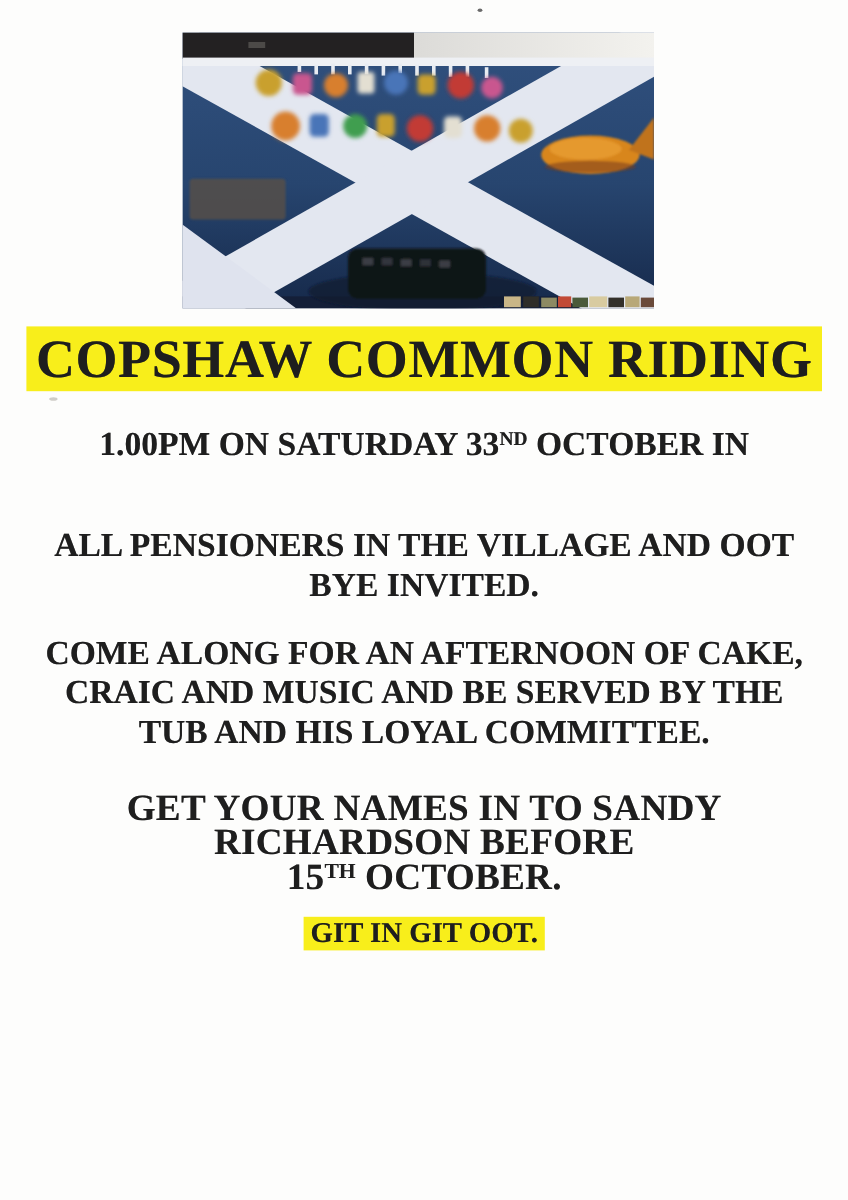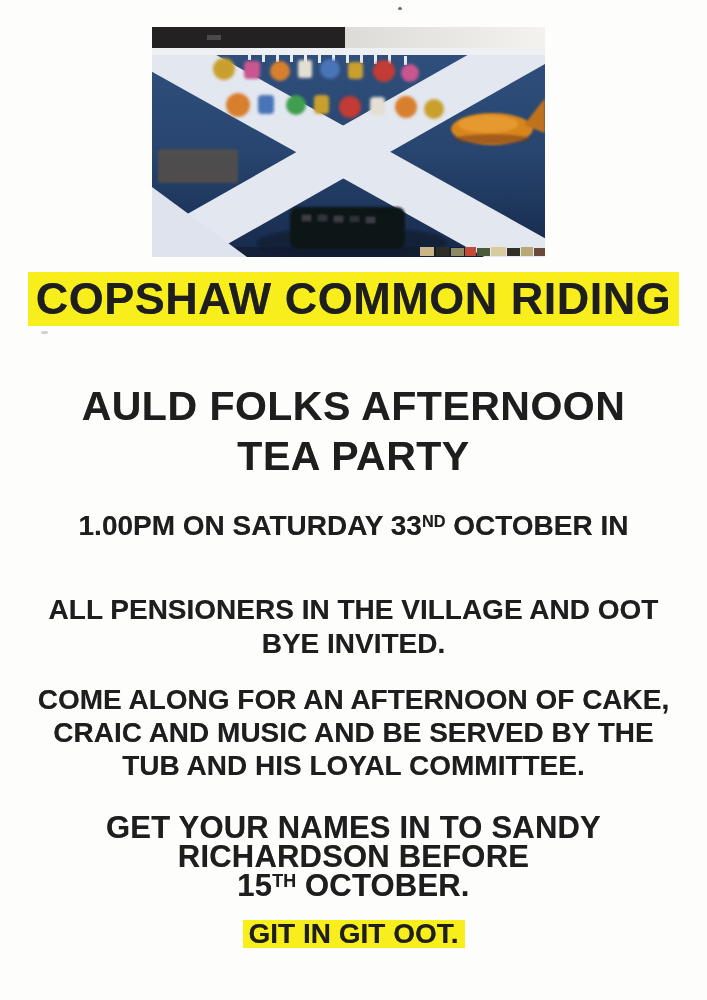--- a/index.html
+++ b/index.html
@@ -2,21 +2,21 @@
 <html style="--yellow: #f8ee1b; --red: #e5382d; --ink: #1e1e1e; --page_bg: #fdfdfc; --flag_blue: #2b4a7b; --saltire_white: #e3e7f0;"><head>
 <meta charset="utf-8">
 <style>
   html, body { margin: 0; padding: 0; }
   .page {
     position: relative;
     width: 707px;
     height: 1000px;
     background: var(--page_bg, #fdfdfc);
     overflow: hidden;
-    font-family: Liberation Sans, sans-serif;
+    font-family: Liberation Serif, serif;
     font-weight: 700;
     color: var(--ink, #1e1e1e);
     text-shadow: 0 0 0.5px rgba(40,40,40,0.55);
   }
   .photo {
     display: block;
     margin: 27px 0 0 152px;
     width: 393px;
     height: 230px;
     filter: blur(0.4px);
@@ -43,21 +43,21 @@
   .venue-row { font-size: 28px; line-height: 35px; }
   .venue-bar {
     display: inline-block;
     background: var(--red, #e5382d);
     line-height: 31px;
     padding: 0 7px;
   }
   .invite { margin-top: 46px; font-size: 28px; line-height: 34px; }
   .details { margin-top: 22px; font-size: 28px; line-height: 33px; }
   .rsvp { margin-top: 31px; font-size: 31px; line-height: 29px; letter-spacing: 0.2px; }
-  .footer-row { margin-top: 14px; font-size: 28px; line-height: 29px; }
+  .footer-row { margin-top: 14px; font-size: 24px; line-height: 29px; }
   .footer-bar {
     display: inline-block;
     background: var(--yellow, #f8ee1b);
     line-height: 28px;
     padding: 0 6px;
   }
   .speck { position: absolute; border-radius: 50%; }
   .speck-a { left: 398px; top: 7px; width: 4px; height: 3px; background: #6a6a6a; }
   .speck-b { left: 41px; top: 331px; width: 7px; height: 3px; background: #cfcdc8; }
 </style>
@@ -165,24 +165,20 @@
       <rect x="355" y="221" width="13" height="8" fill="#33302a"></rect>
       <rect x="369" y="220" width="12" height="9" fill="#b8a878"></rect>
       <rect x="382" y="221" width="11" height="8" fill="#6a4a3a"></rect>
     </g>
   </svg>
 
   <p class="row title-row">
     <span class="title-bar">COPSHAW COMMON RIDING</span>
   </p>
 
-  <h1 class="row heading">
-    <span>AULD FOLKS AFTERNOON</span><br>
-    <span>TEA PARTY</span>
-  </h1>
 
   <p class="row date-row">
     <span>1.00PM ON SATURDAY 33</span><span class="sup">ND</span><span> OCTOBER IN</span>
   </p>
 
   <p class="row invite">
     <span>ALL PENSIONERS IN THE VILLAGE AND OOT</span><br>
     <span>BYE INVITED.</span>
   </p>
 

